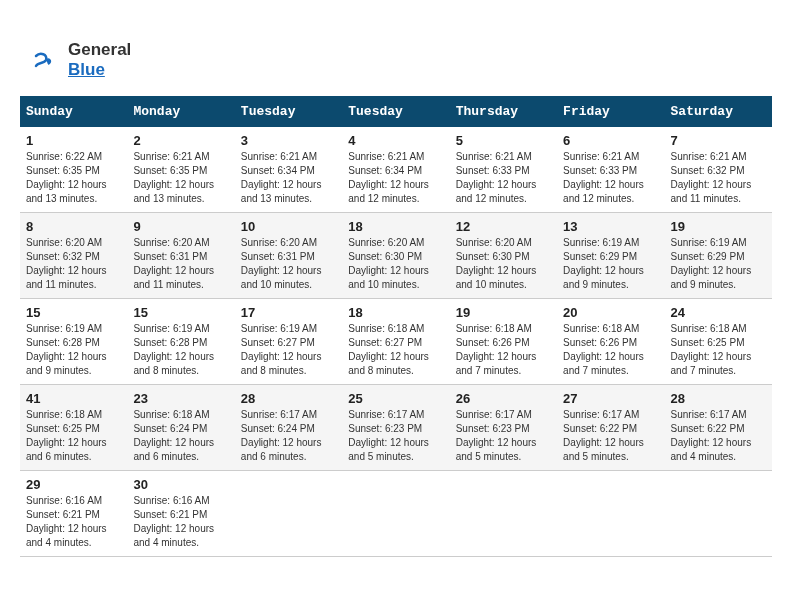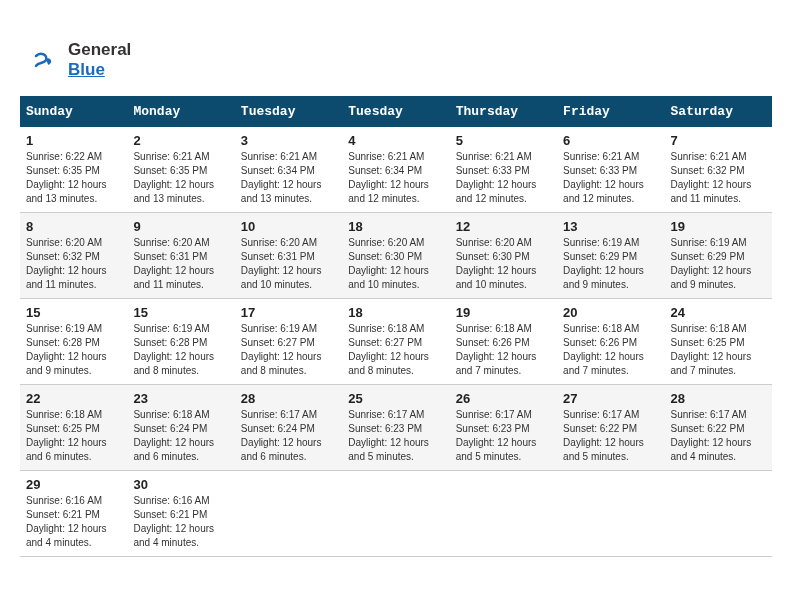--- a/index.html
+++ b/index.html
@@ -199,21 +199,21 @@
           <span class="day-num">20</span>
           <div class="day-info">Sunrise: 6:18 AM<br>Sunset: 6:26 PM<br>Daylight: 12 hours and 7 minutes.</div>
         </td>
         <td>
           <span class="day-num">24</span>
           <div class="day-info">Sunrise: 6:18 AM<br>Sunset: 6:25 PM<br>Daylight: 12 hours and 7 minutes.</div>
         </td>
       </tr>
       <tr>
         <td>
-          <span class="day-num">22</span>
+          <span class="day-num">41</span>
           <div class="day-info">Sunrise: 6:18 AM<br>Sunset: 6:25 PM<br>Daylight: 12 hours and 6 minutes.</div>
         </td>
         <td>
           <span class="day-num">23</span>
           <div class="day-info">Sunrise: 6:18 AM<br>Sunset: 6:24 PM<br>Daylight: 12 hours and 6 minutes.</div>
         </td>
         <td>
           <span class="day-num">28</span>
           <div class="day-info">Sunrise: 6:17 AM<br>Sunset: 6:24 PM<br>Daylight: 12 hours and 6 minutes.</div>
         </td>

